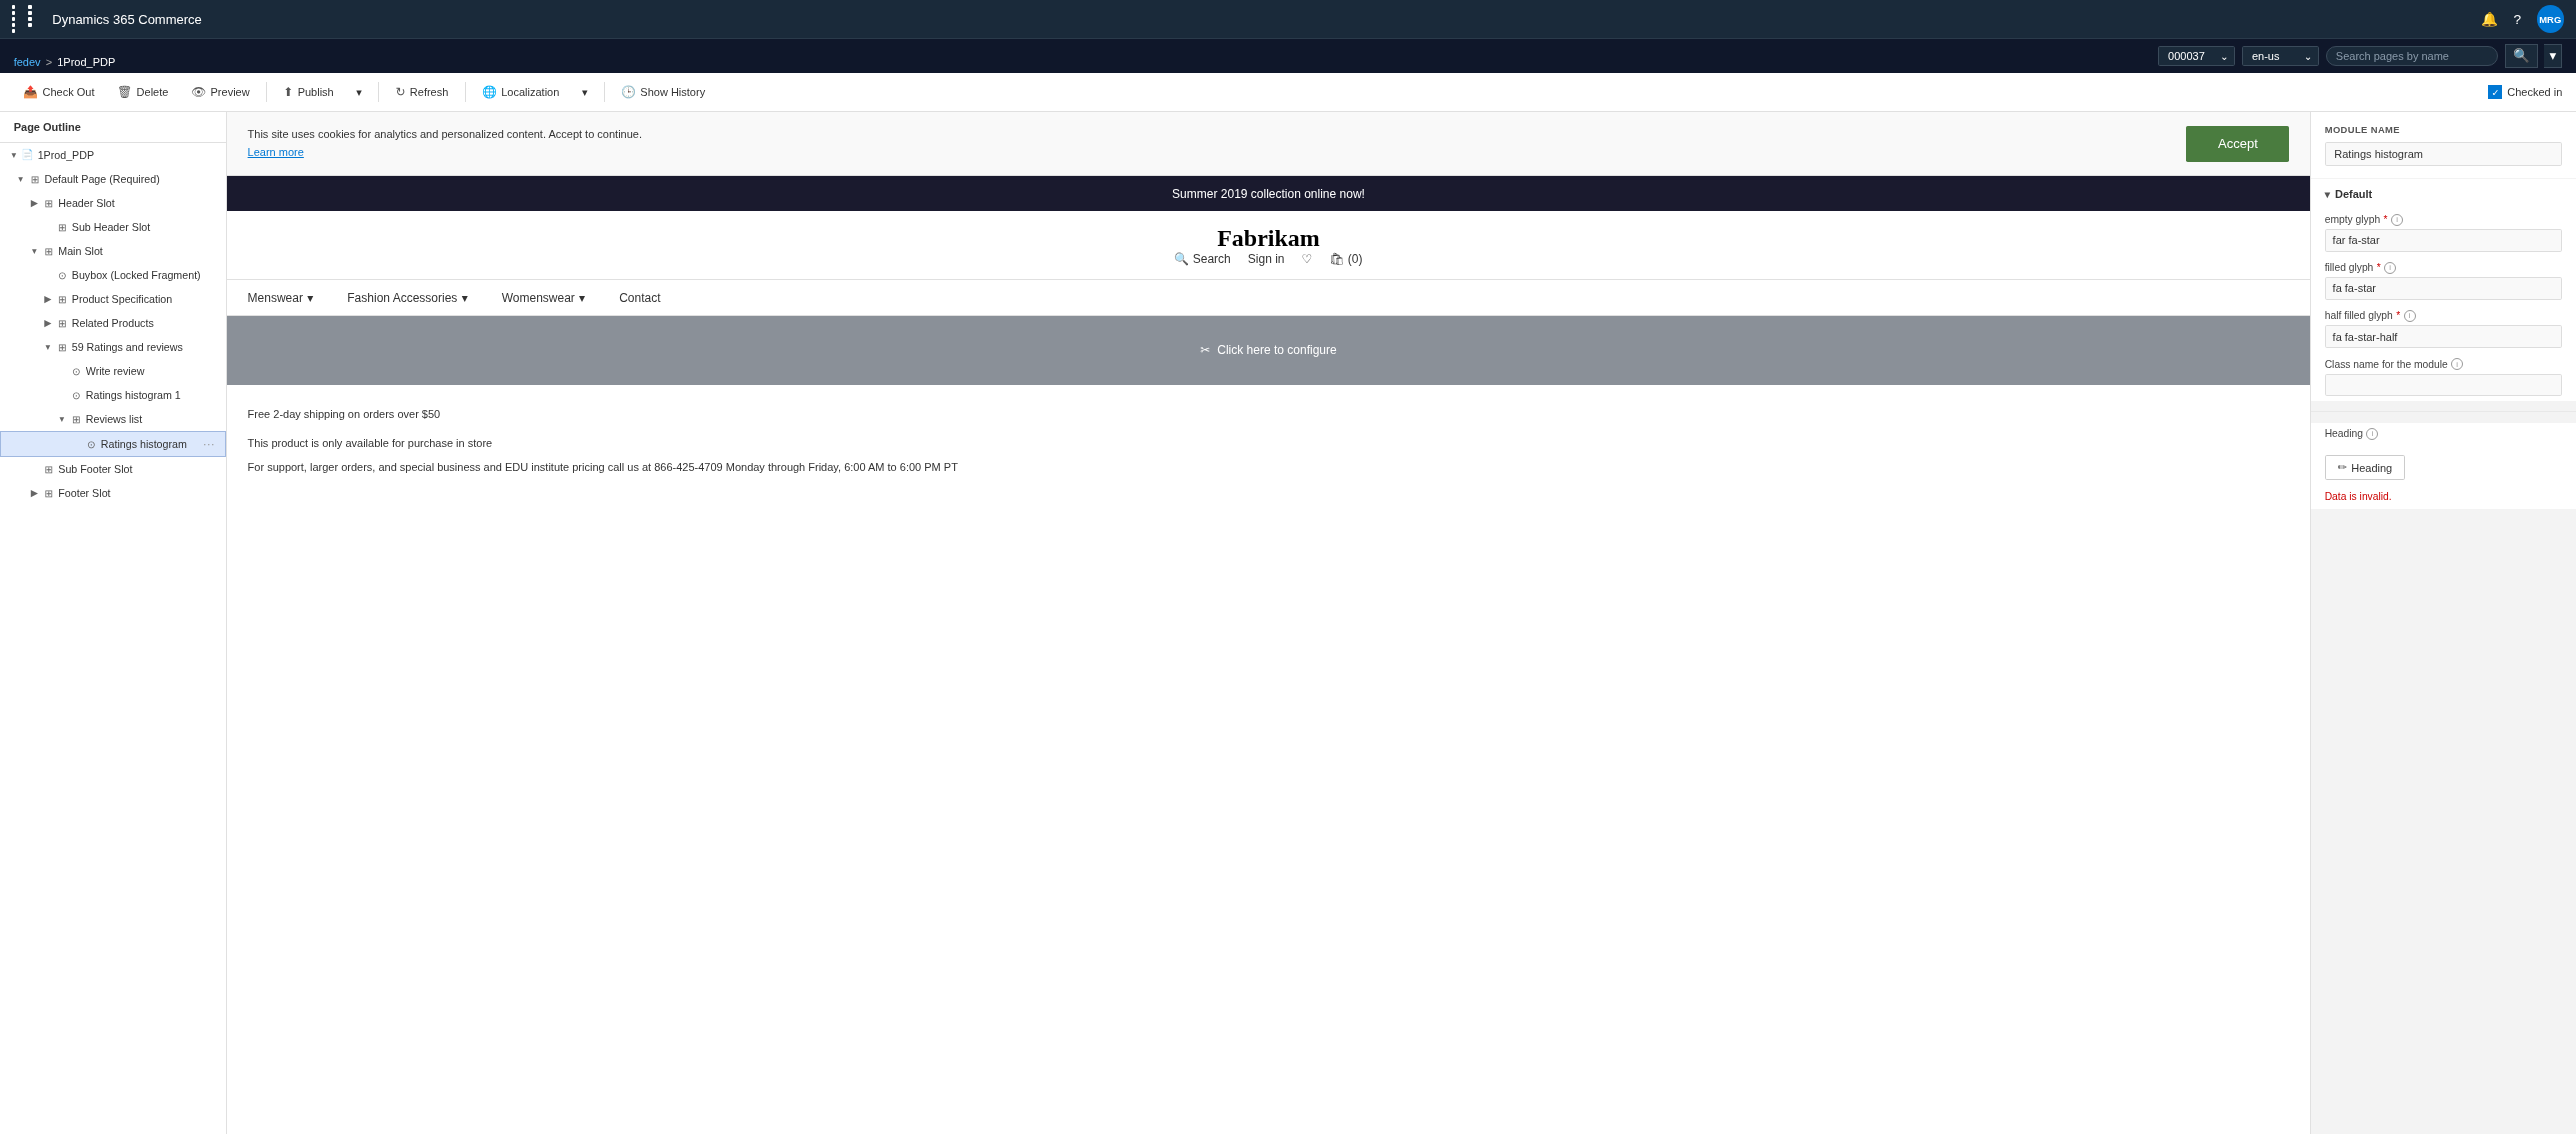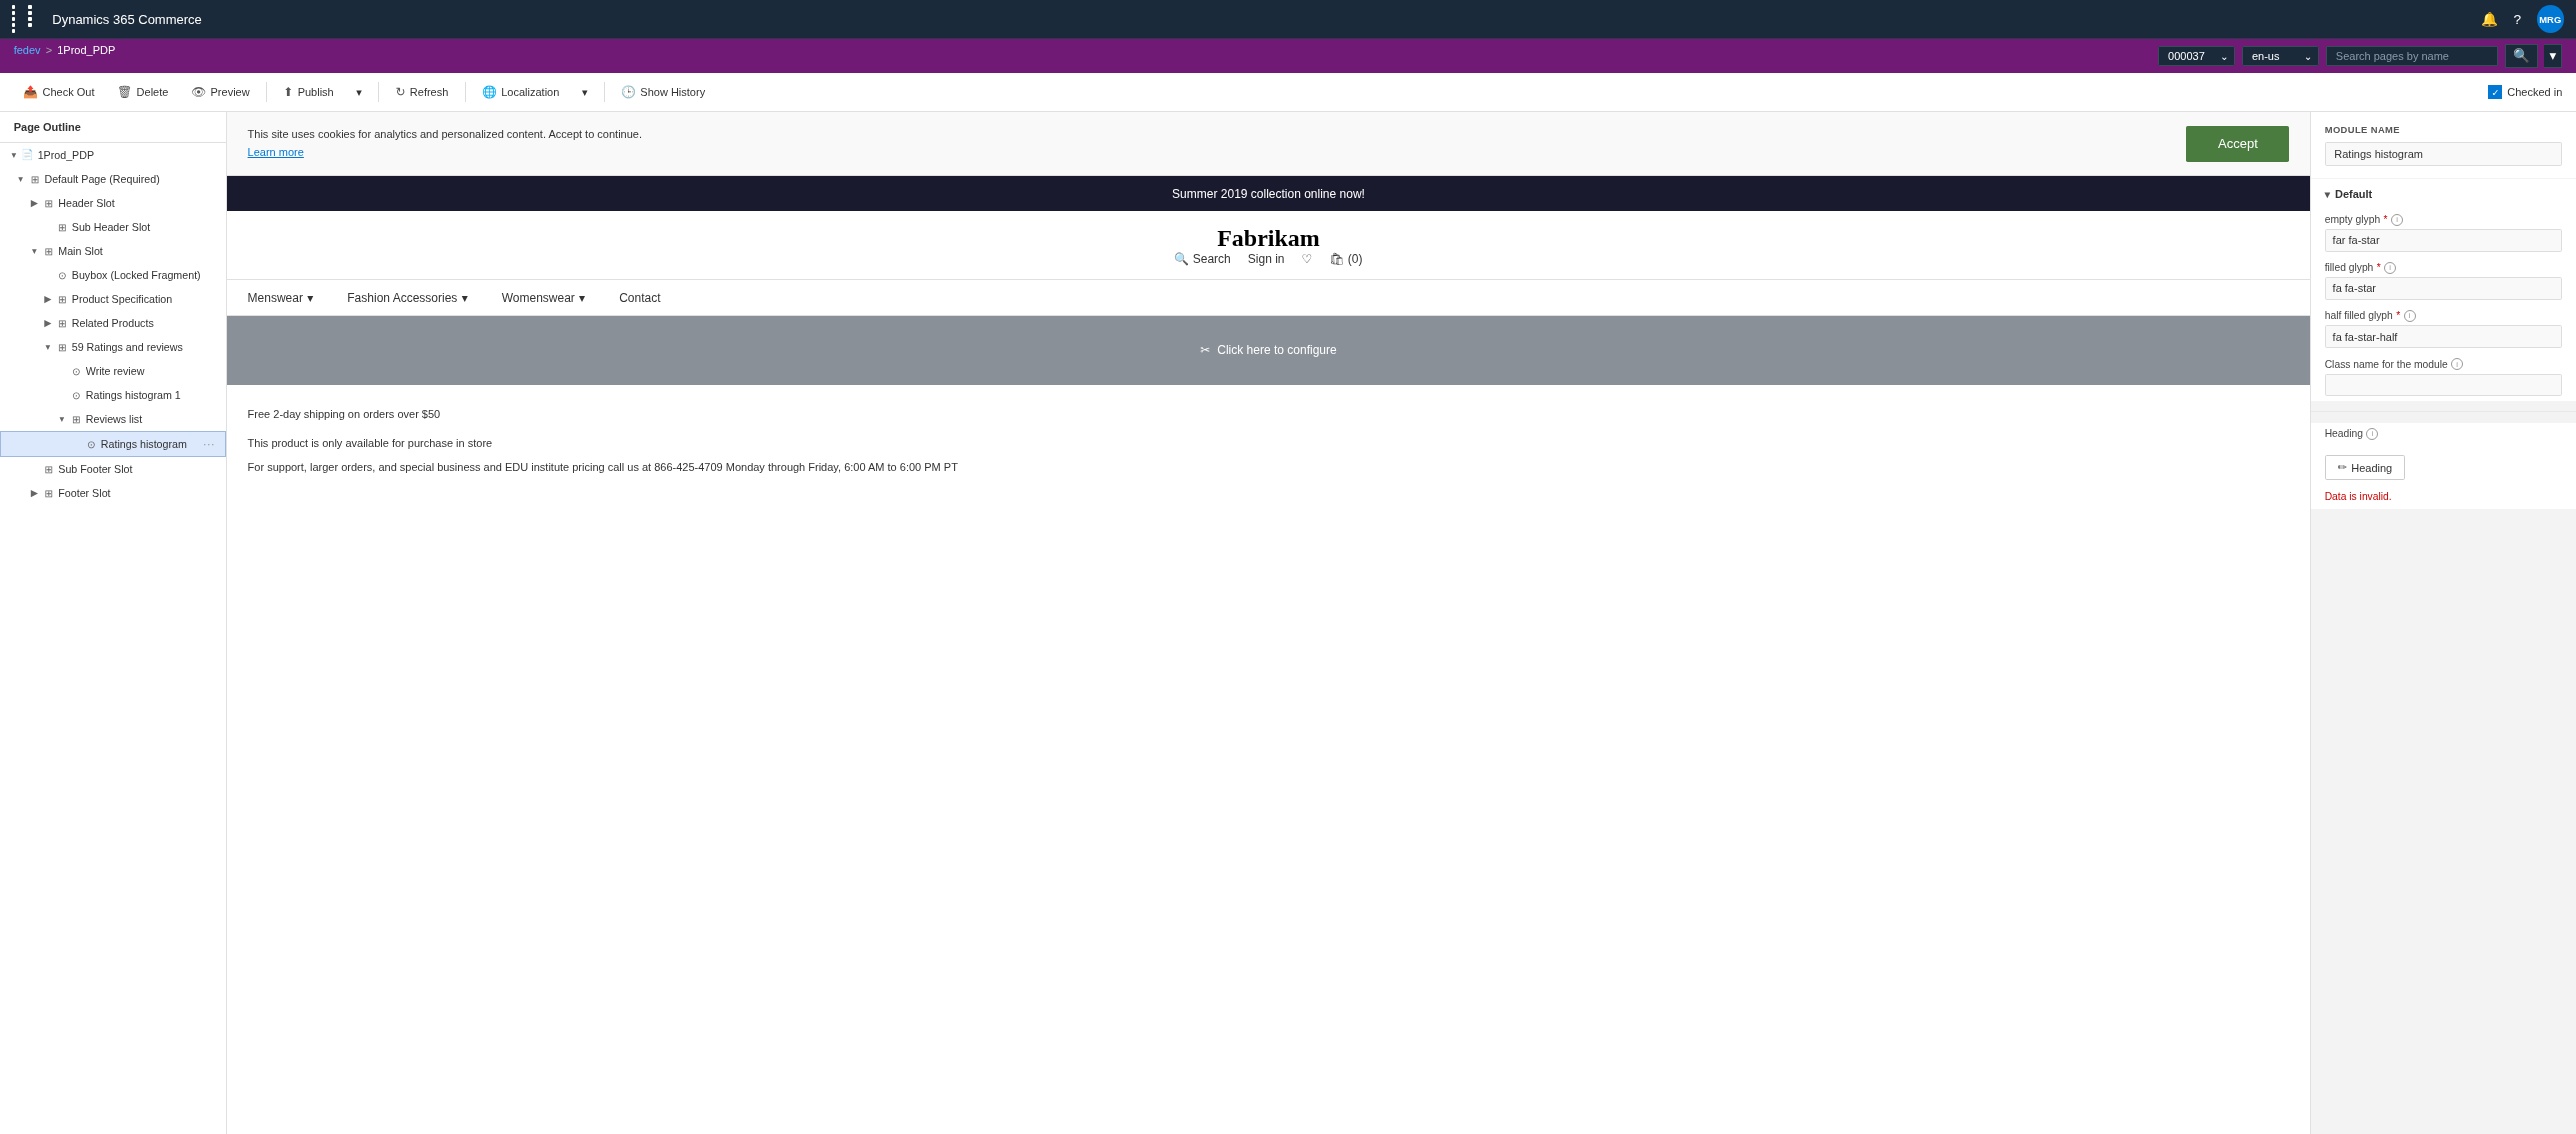--- a/index.html
+++ b/index.html
@@ -46,24 +46,24 @@
       width: 27.5px; height: 27.5px;
       background: #0078d4;
       border-radius: 50%;
       display: flex; align-items: center; justify-content: center;
       color: white; font-size: 9.4px; font-weight: 600;
       cursor: pointer;
     }
 
     
     .breadcrumb-bar {
-      background: #701a75;
+      background: #0f172a;
       padding: 5.1px 13.7px;
       display: flex;
-      align-items: flex-start;
+      align-items: flex-end;
       gap: 5.1px;
       border-top: 0.9px solid #2a3a4a;
     }
     .breadcrumb-link {
       color: #4db8ff;
       font-size: 11px;
       cursor: pointer;
     }
     .breadcrumb-sep {
       color: #aaa;
@@ -103,21 +103,21 @@
       color: white;
       pointer-events: none;
       font-size: 10.3px;
     }
     .search-bar {
       background: #1a2a3a;
       border: 0.9px solid #3a4a5a;
       color: white;
       padding: 3.4px 8.6px;
       font-size: 11px;
-      border-radius: 1px;
+      border-radius: 10px;
       width: 172px;
     }
     .search-bar::placeholder { color: #8a9aaa; }
     .search-btn {
       background: #1a2a3a;
       border: 0.9px solid #3a4a5a;
       color: white;
       padding: 3.4px 6.9px;
       cursor: pointer;
     }

